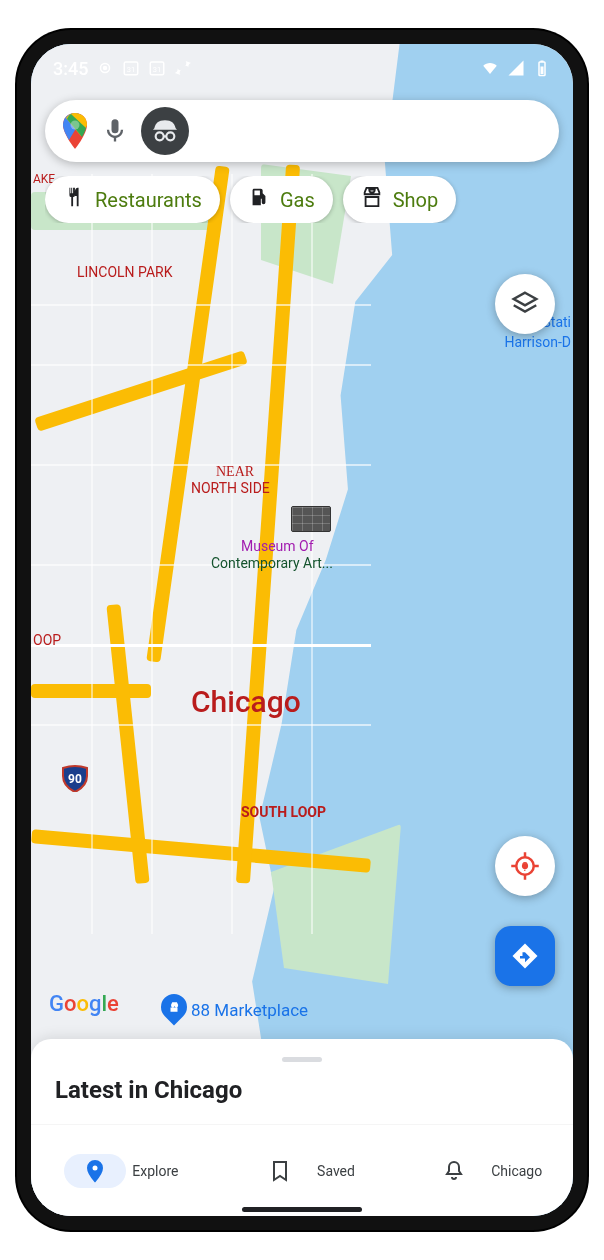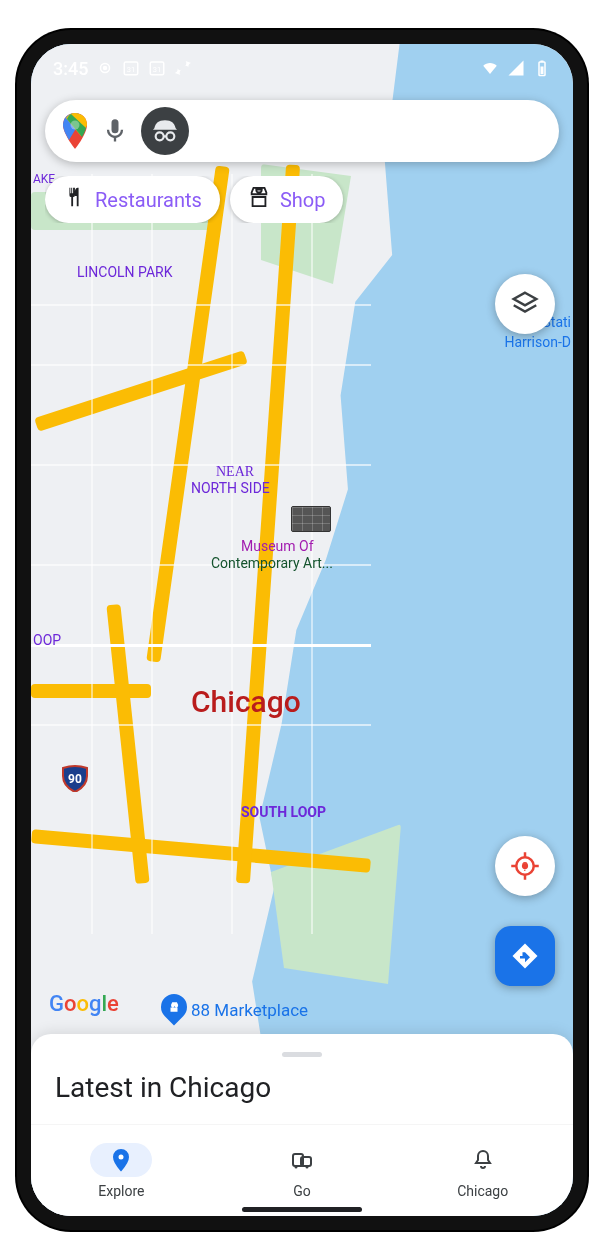--- a/index.html
+++ b/index.html
@@ -75,21 +75,21 @@
     position: absolute;
     background: #fff;
   }
   .hwy {
     position: absolute;
     background: #fbbc04;
     border-radius: 4px;
   }
   .park { position:absolute; background:#c8e6c9; border-radius:4px; }
   
-  .map-label { position:absolute; font-size:14px; color:#6d28d9; text-align:center; }
+  .map-label { position:absolute; font-size:14px; color:#b91c1c; text-align:center; }
   .map-label.big { font-size:30px; color:#b91c1c; font-weight:500; }
   .map-label.link { color:#1a73e8; }
   .map-label.water { color:#1a73e8; text-align:right; }
   .poi-block {
     position:absolute; width:40px; height:26px; background:#555;
     border:1px solid #333; border-radius:2px;
     background-image: linear-gradient(90deg, rgba(255,255,255,.2) 1px, transparent 1px),
                       linear-gradient(rgba(255,255,255,.2) 1px, transparent 1px);
     background-size: 10px 8px;
   }
@@ -137,21 +137,21 @@
     padding-right: 0;
   }
   .chip {
     background:#fff;
     border-radius: 24px;
     padding: 10px 18px;
     display:flex;
     align-items:center;
     gap:10px;
     font-size: 20px;
-    color:#8b5cf6;
+    color:#4d7c0f;
     box-shadow: 0 1px 4px rgba(0,0,0,.25);
     white-space: nowrap;
     flex: 0 0 auto;
   }
   .chip svg { width:22px; height:22px; fill:#202124; }
   
   .fab {
     position:absolute;
     right: 18px;
     width:60px; height:60px;
@@ -170,35 +170,35 @@
     background:#fff;
     border-radius: 20px 20px 0 0;
     box-shadow: 0 -2px 14px rgba(0,0,0,.1);
     padding: 18px 24px 20px;
     z-index:45;
   }
   .sheet-handle {
     width:40px; height:5px; background:#dadce0; border-radius:3px;
     margin: 0 auto 14px;
   }
-  .sheet-title { font-size: 28px; color:#202124; font-weight:400; }
+  .sheet-title { font-size: 24px; color:#202124; font-weight:700; }
   
   .nav {
     position:absolute;
     left:0; right:0; bottom:0;
     height: 92px;
     background:#fff;
     display:flex;
     z-index:46;
     border-top:1px solid rgba(0,0,0,.04);
   }
   .nav-item {
     flex:1;
     display:flex;
-    flex-direction:column;
+    flex-direction:row;
     align-items:center;
     justify-content:center;
     gap:6px;
     font-size:14px;
     color:#3c4043;
   }
   .nav-item .icon-wrap {
     width:62px; height:34px; border-radius:20px;
     display:flex; align-items:center; justify-content:center;
   }
@@ -372,20 +372,28 @@
           <span>
             <svg viewBox="0 0 24 24">
                 <path d="M7 2v8a2 2 0 002 2v10h2V12a2 2 0 002-2V2h-2v6h-1V2H9v6H8V2H7zm9 0c-1.5 0-3 1.5-3 4v5h2v11h2V2h-1z"></path>
               </svg>
           </span>
           <span>Restaurants</span>
         </div>
         <div class="chip">
           <span>
             <svg viewBox="0 0 24 24">
+                <path d="M6 3h8a2 2 0 012 2v3l3 3v7a2 2 0 01-4 0v-4h-1v7H5V5a2 2 0 011-2zm1 2v5h6V5H7z"></path>
+              </svg>
+          </span>
+          <span>Gas</span>
+        </div>
+        <div class="chip">
+          <span>
+            <svg viewBox="0 0 24 24">
                 <path d="M6 2h12l2 5v2H4V7l2-5zm-1 10h14v10H5V12zm4-8a3 3 0 006 0h-6z" fill="none" stroke="#202124" stroke-width="2"></path>
               </svg>
           </span>
           <span>Shop</span>
         </div>
       </div>
 
       <div class="fab" style="top:230px;">
         <svg viewBox="0 0 24 24" fill="none" stroke="#3c4043" stroke-width="2">
           <path d="M12 3l9 5-9 5-9-5 9-5z"></path>
@@ -424,27 +432,24 @@
             <svg viewBox="0 0 24 24">
                 <path d="M12 2C8 2 5 5 5 9c0 5 7 13 7 13s7-8 7-13c0-4-3-7-7-7z"></path>
                 <circle cx="12" cy="9" r="2.5" fill="#fff" stroke="none"></circle>
               </svg>
           </div>
           <span>Explore</span>
         </div>
         <div class="nav-item">
           <div class="icon-wrap">
             <svg viewBox="0 0 24 24">
-                <rect x="3" y="6" width="10" height="12" rx="2"></rect>
-                <rect x="11" y="9" width="10" height="9" rx="2"></rect>
-                <circle cx="6" cy="19" r="1.5" fill="#3c4043" stroke="none"></circle>
-                <circle cx="17" cy="19" r="1.5" fill="#3c4043" stroke="none"></circle>
+                <path d="M6 3h12v18l-6-4-6 4V3z"></path>
               </svg>
           </div>
-          <span>Go</span>
+          <span>Saved</span>
         </div>
         <div class="nav-item">
           <div class="icon-wrap">
             <svg viewBox="0 0 24 24">
                 <path d="M12 3a5 5 0 00-5 5v4l-2 3h14l-2-3V8a5 5 0 00-5-5z"></path>
                 <path d="M10 18a2 2 0 004 0"></path>
               </svg>
           </div>
           <span>Chicago</span>
         </div>

